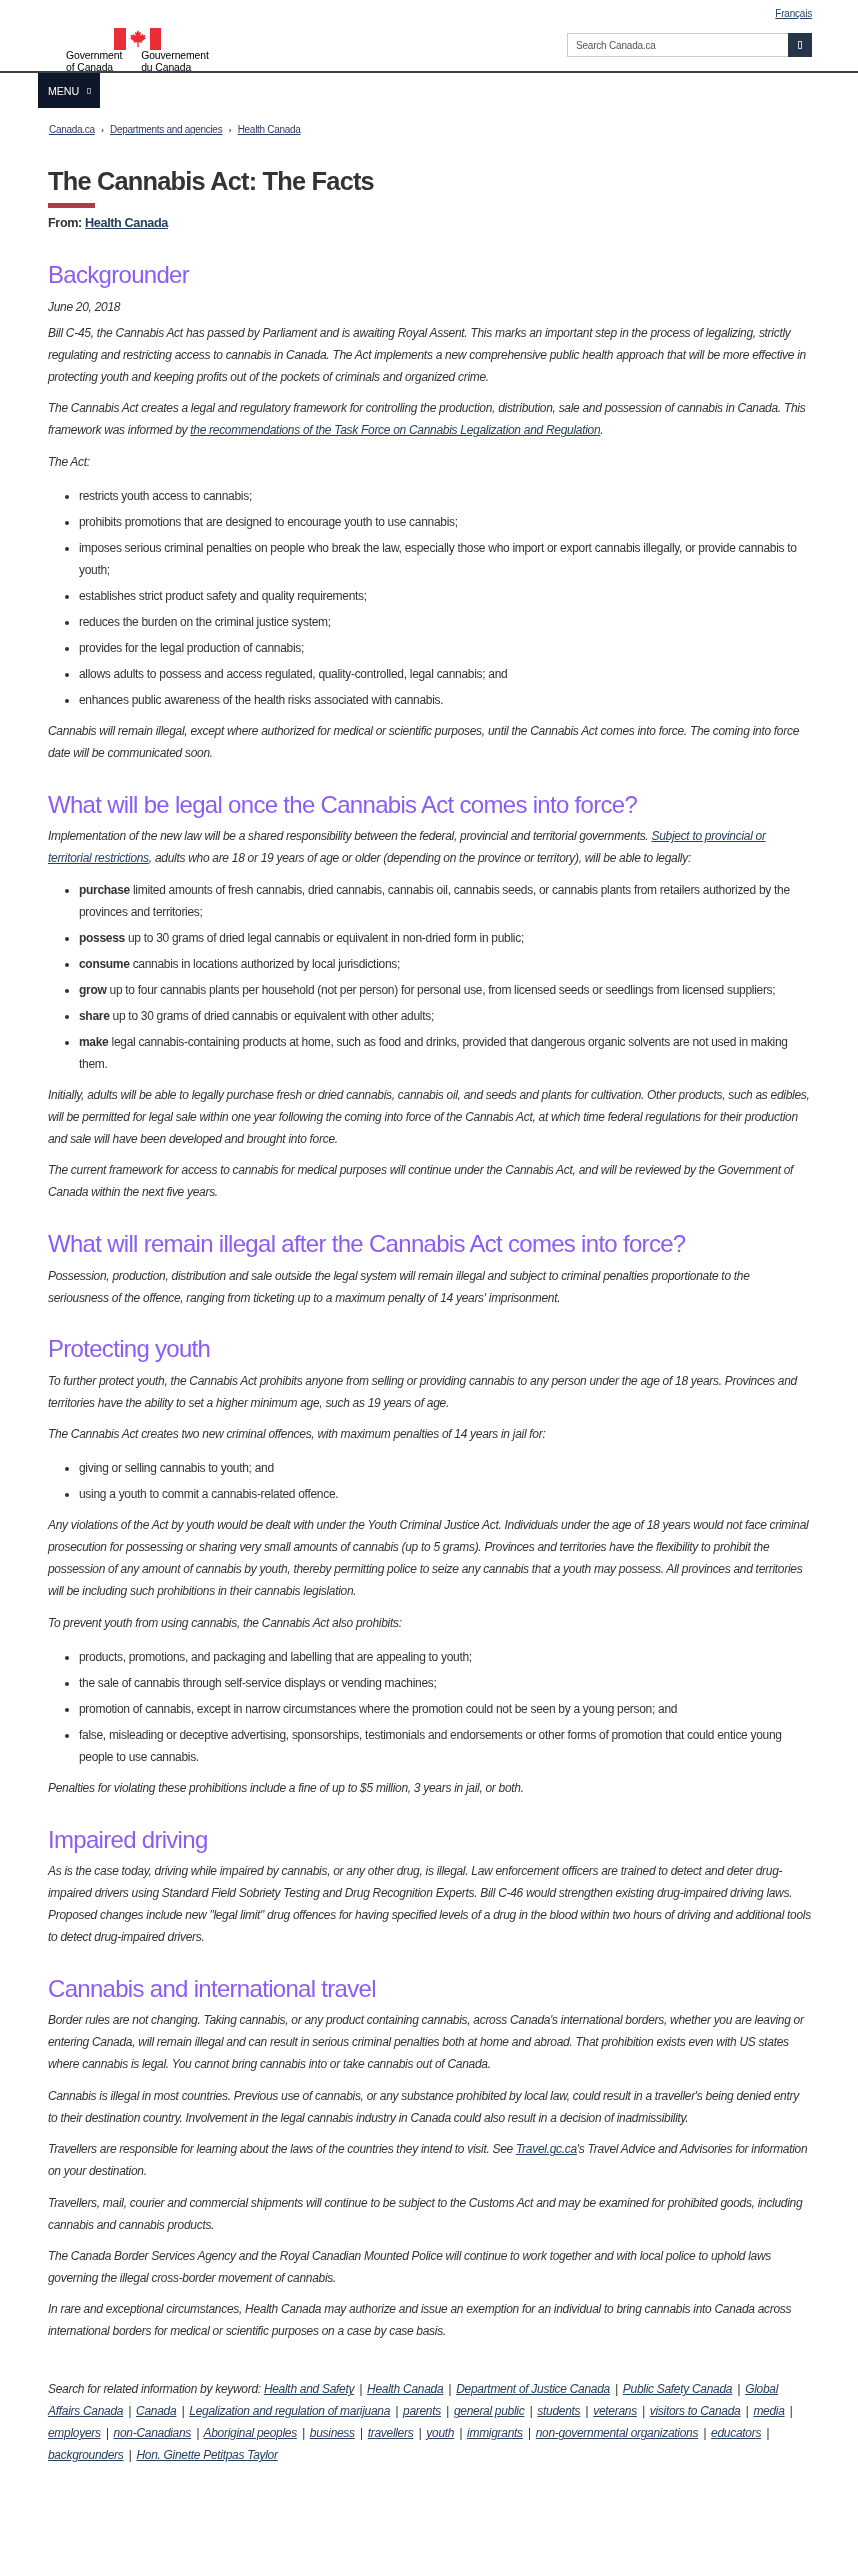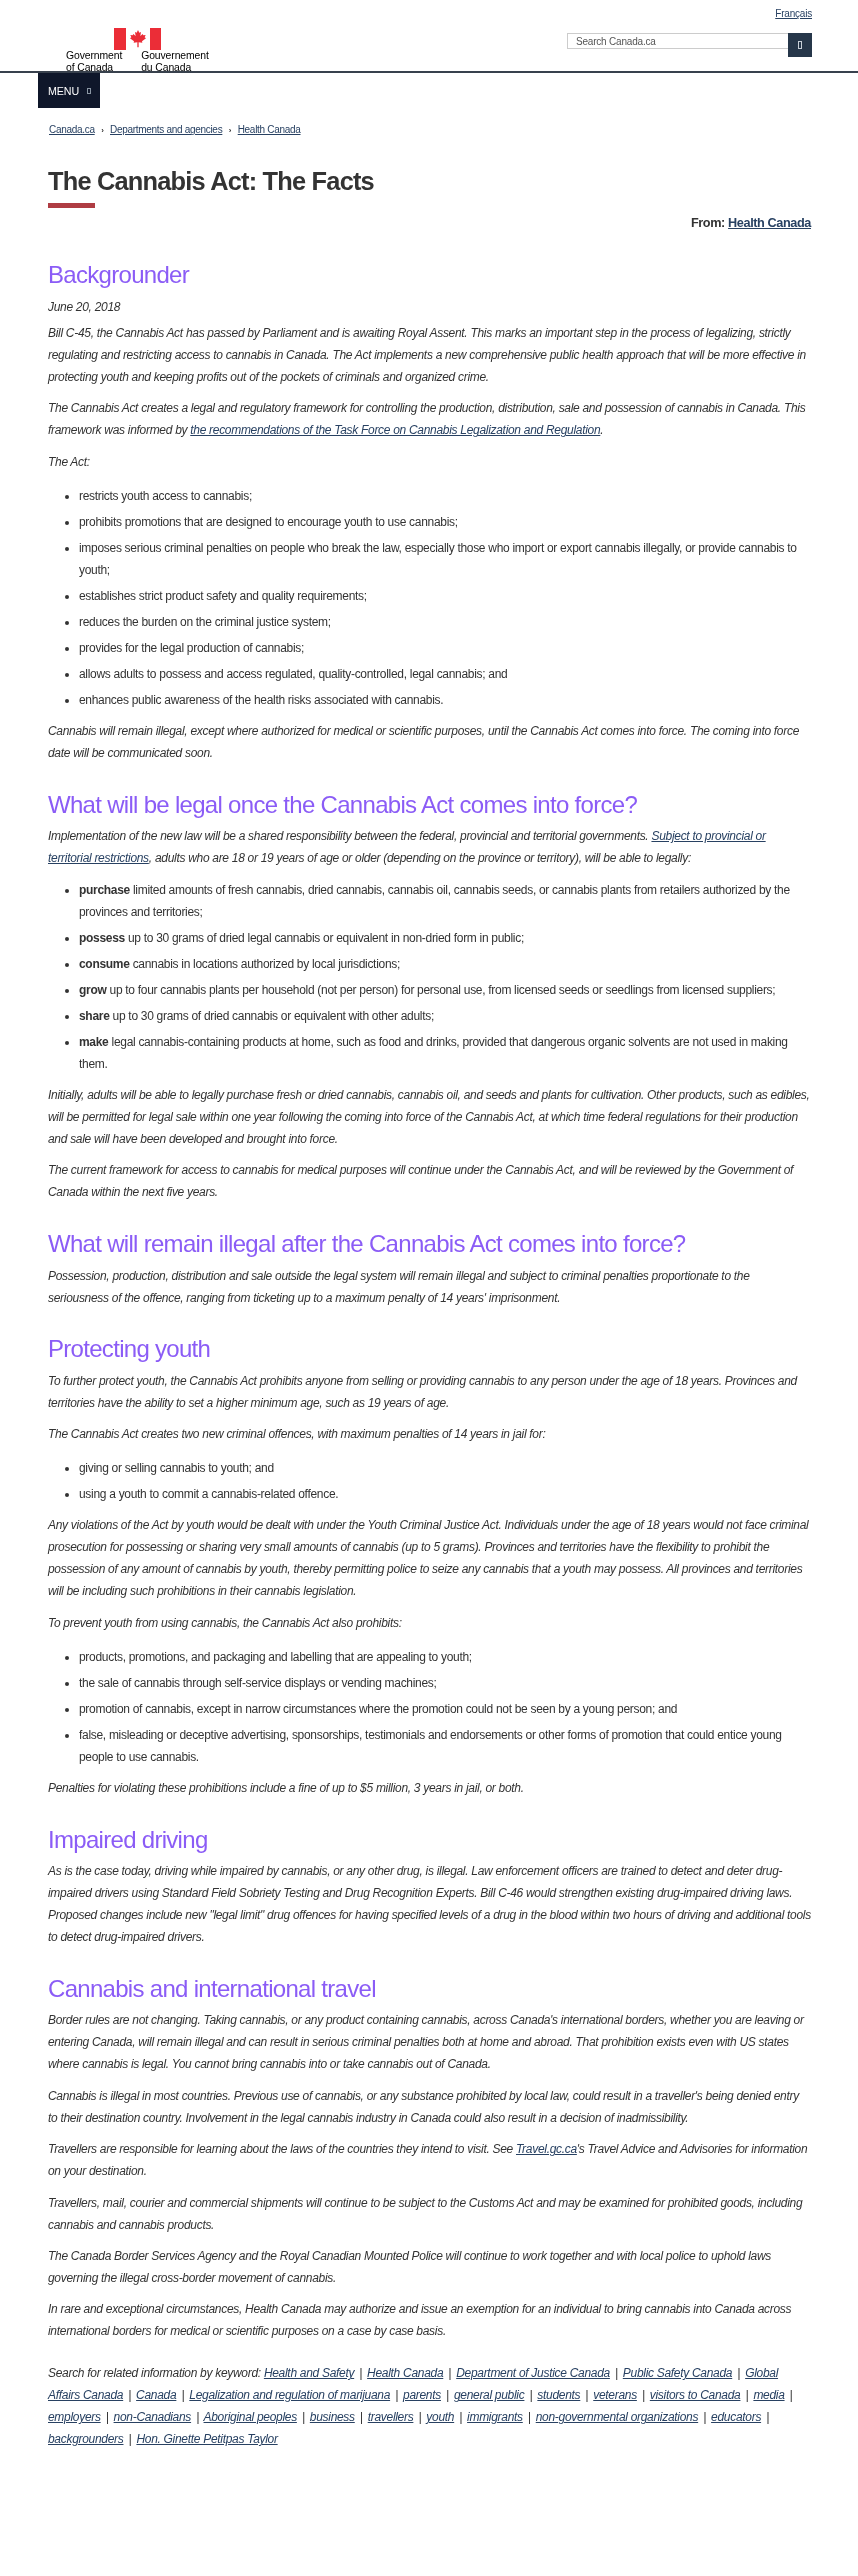--- a/index.html
+++ b/index.html
@@ -24,21 +24,21 @@
   .flag { display: flex; width: 47px; height: 22px; }
   .flag .bar { width: 11.4px; height: 22px; background: #eb2d37; }
   .flag .mid { width: 24px; height: 22px; background: #fff; display: flex; align-items: center; justify-content: center; }
   .flag .mid svg { width: 16px; height: 17.4px; }
   .wordmark { display: flex; margin-left: 18px; }
   .wordmark .col { font-size: 10.4px; line-height: 12px; color: #000; letter-spacing: -0.1px; margin-right: 19px; font-family: "Liberation Sans", sans-serif; }
   .search {
     position: absolute; right: 47px; top: 33px; display: flex; height: 24px;
   }
   .search input {
-    width: 221px; height: 16px; border: 0.7px solid #cccccc; border-right: none;
+    width: 221px; height: 24px; border: 0.7px solid #cccccc; border-right: none;
     padding: 0 8px; font-family: "Liberation Sans", sans-serif; font-size: 10px; color: #555;
     outline: none; letter-spacing: -0.2px;
   }
   .search input::placeholder { color: #555; }
   .search button {
     width: 24px; height: 24px; border: none; background: #26374a; color: #fff;
     display: flex; align-items: center; justify-content: center; cursor: pointer; padding: 0;
   }
   .rule { height: 2px; background: #38414d; }
 
@@ -52,34 +52,34 @@
 
   .breadcrumb { padding: 15.4px 0 0 49px; font-size: 10px; line-height: 13.4px; height: 35px; letter-spacing: -0.3px; }
   .breadcrumb .sep { display: inline-block; margin: 0 4px; color: #333; font-weight: bold; font-size: 8px; }
 
   main { padding: 0 48px 27px 48px; }
   h1 {
     margin: 23px 0 0 0; font-size: 25.4px; line-height: 31px; font-weight: bold; color: #333;
     letter-spacing: -0.8px;
   }
   .h1-bar { width: 47px; height: 4.7px; background: #af3c43; margin-top: 6px; }
-  .from { margin-top: 6.7px; font-weight: bold; font-size: 12.7px; line-height: 19px; letter-spacing: -0.4px; text-align: right; }
+  .from { margin-top: 6.7px; font-weight: bold; font-size: 12.7px; line-height: 19px; letter-spacing: -0.4px; }
   .from a { color: #284162; }
 
   h2 {
     font-size: 24px; line-height: 29px; font-weight: normal; color: #8b5cf6; margin: 25.4px 0 6.7px 0;
     letter-spacing: -0.7px;
   }
   h2.first { margin-top: 27px; }
   p { margin: 0 0 9.4px 0; font-style: italic; }
   .date { margin: 5.3px 0 4px 0; }
   ul { margin: 12px 0 9.4px 0; padding-left: 27px; }
   ul li { margin: 4px; }
   ul li b { font-weight: bold; }
-  .keywords { margin-top: 20px; }
+  .keywords { margin-top: 36px; }
   .kw-sep { margin: 0 2px; }
 </style>
 </head>
 <body>
 
 <header>
   <div class="topbar">
     <a href="#" class="lang-link">Français</a>
     <div class="logo">
       <div class="flag">

